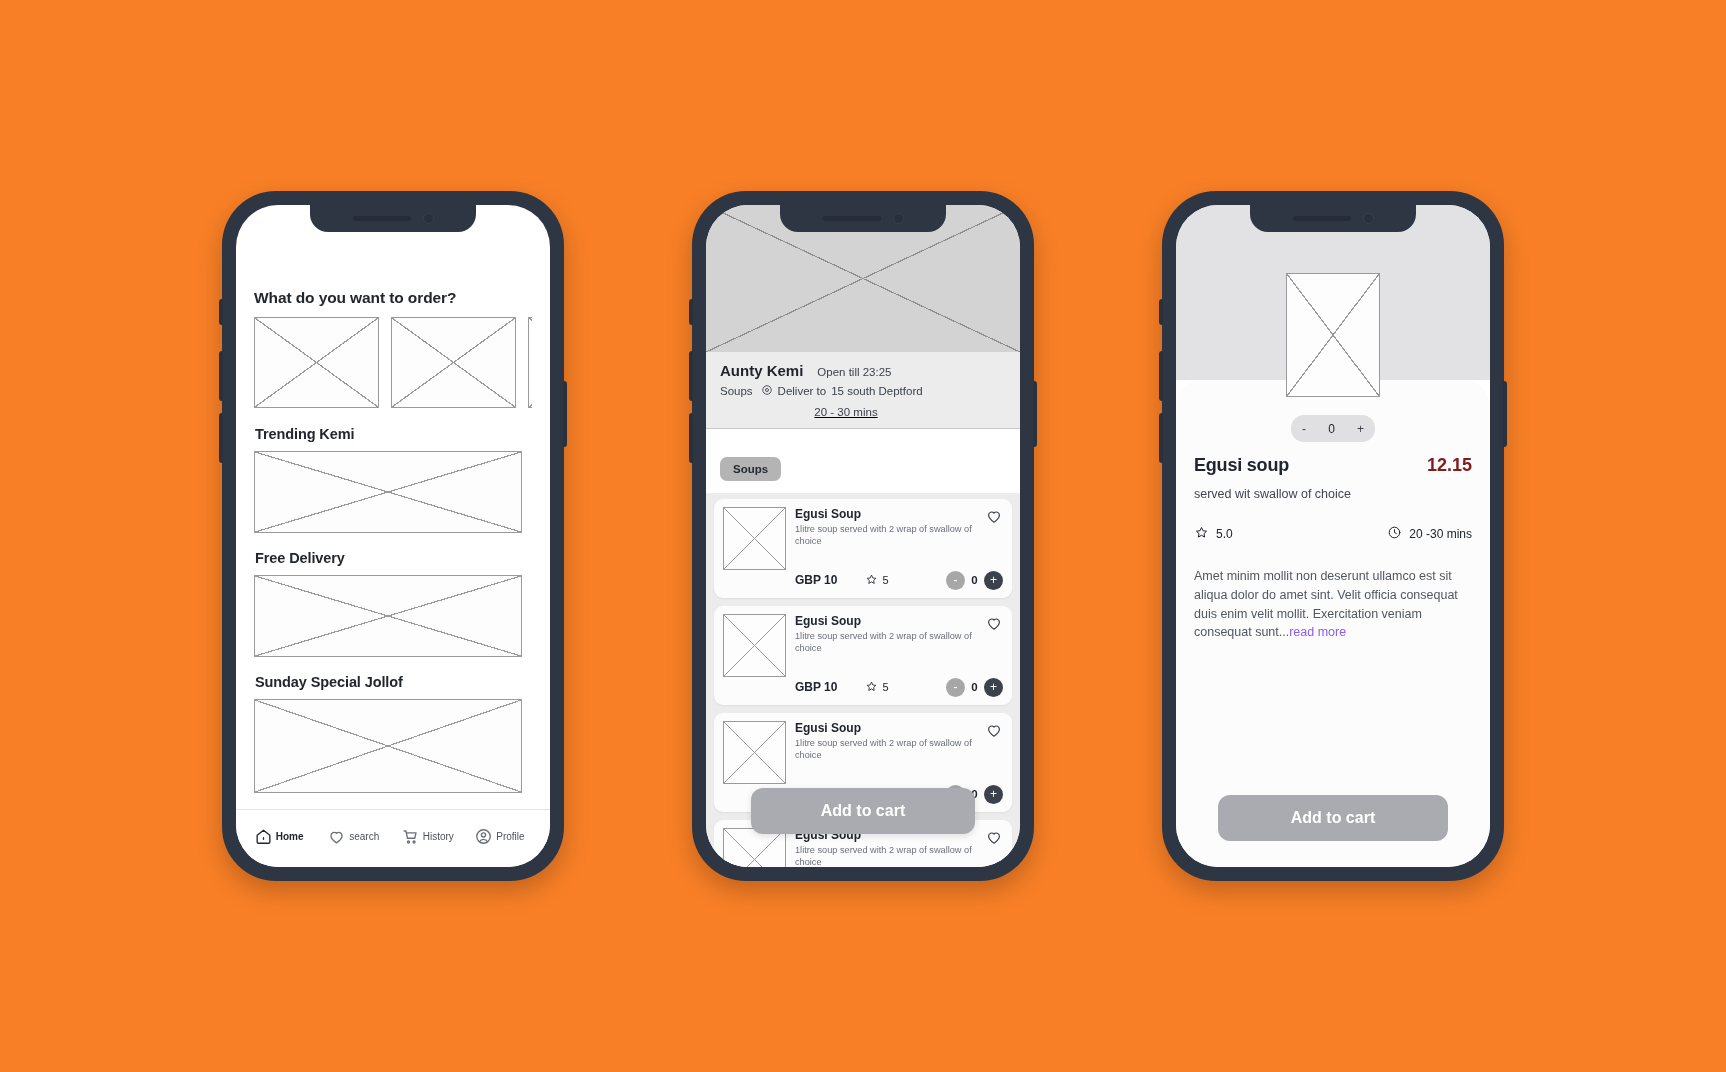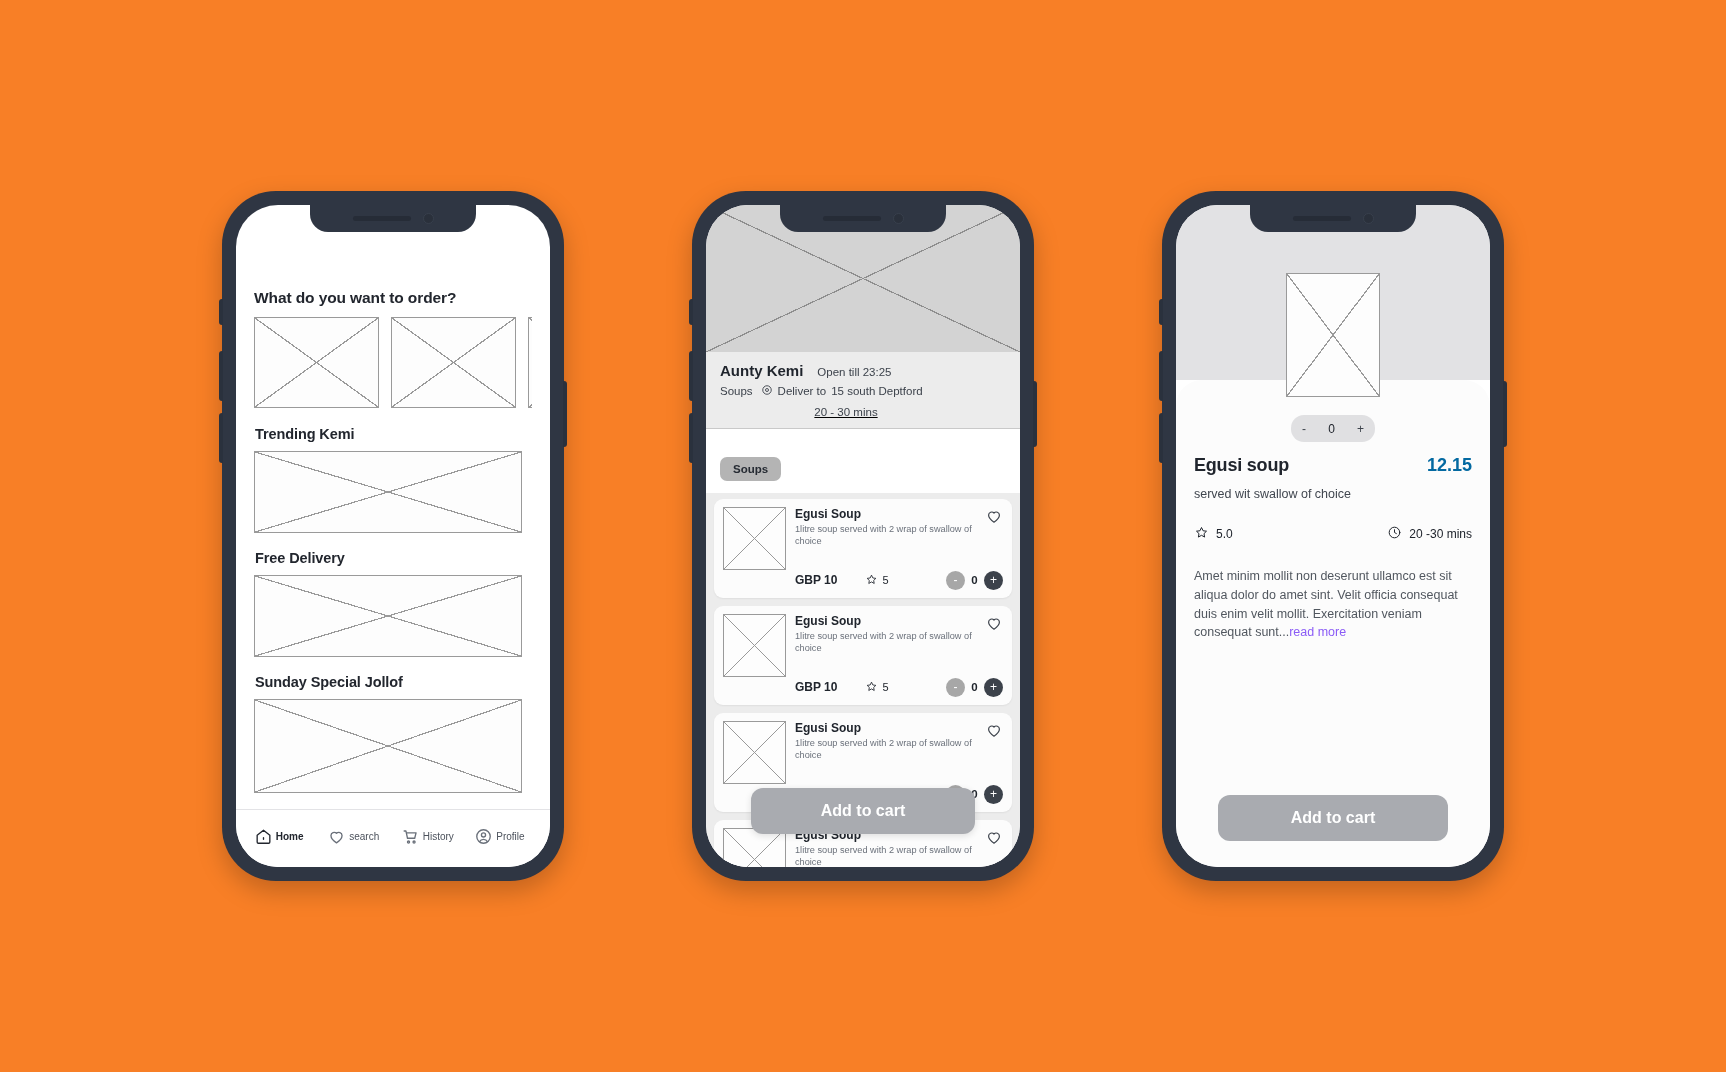--- a/index.html
+++ b/index.html
@@ -205,21 +205,21 @@
     background: #e0e0e2; border-radius: 13px;
     display: flex; align-items: center; justify-content: space-between;
     padding: 0 11px; z-index: 12;
   }
   .d-step span { font-size: 12px; color: #3d434c; }
   .d-step .q { font-weight: normal; color: #20252d; }
 
   .d-content { position: absolute; top: 250px; left: 0; right: 0; padding: 0 18px; }
   .d-titlerow { display: flex; align-items: baseline; justify-content: space-between; }
   .d-name { font-size: 18px; font-weight: bold; color: #20252d; letter-spacing: -0.2px; }
-  .d-price { font-size: 18px; font-weight: bold; color: #0369a1; margin-left: 24px; }
+  .d-price { font-size: 18px; font-weight: bold; color: #7f1d1d; margin-left: 24px; }
   .d-sub { font-size: 12.5px; color: #40464f; margin-top: 11px; }
   .d-meta { display: flex; align-items: flex-end; justify-content: space-between; margin-top: 24px; }
   .d-meta-item { display: flex; align-items: center; gap: 7px; font-size: 12px; color: #20252d; }
   .d-desc { font-size: 12.5px; color: #51575f; line-height: 1.5; margin-top: 24px; }
   .d-desc b { color: #8b5cf6; font-weight: normal; }
   .d-cta {
     position: absolute; left: 50%; transform: translateX(-50%);
     bottom: 26px;
     width: 230px; height: 46px;
     background: #a9abb0; color: #fff;

